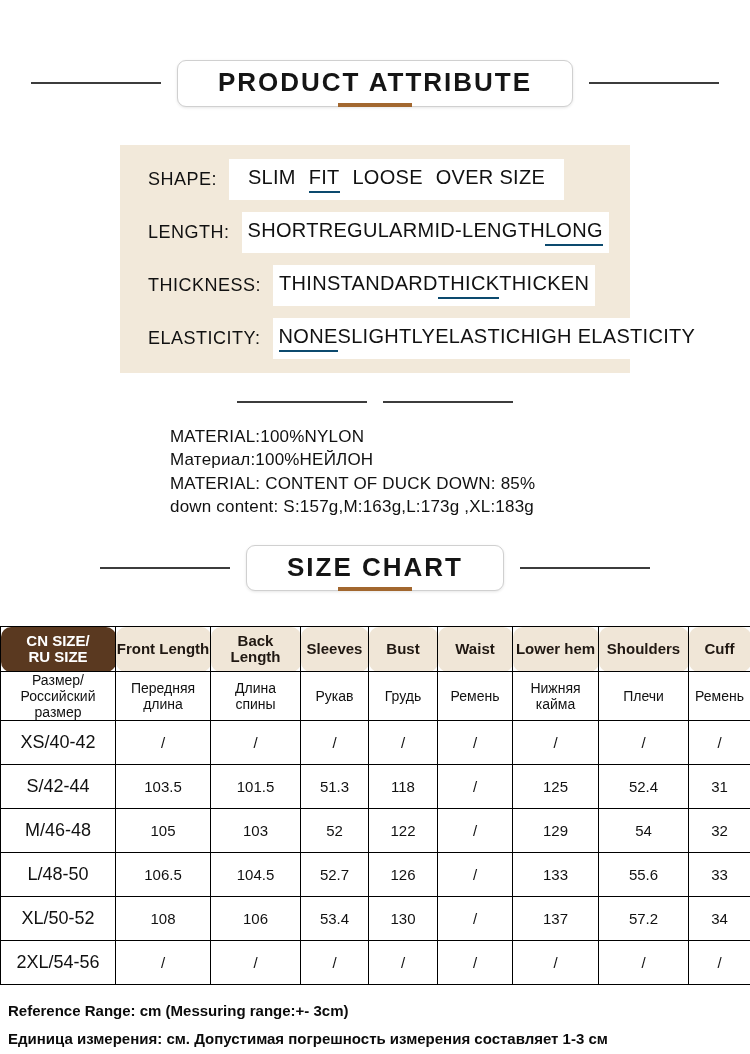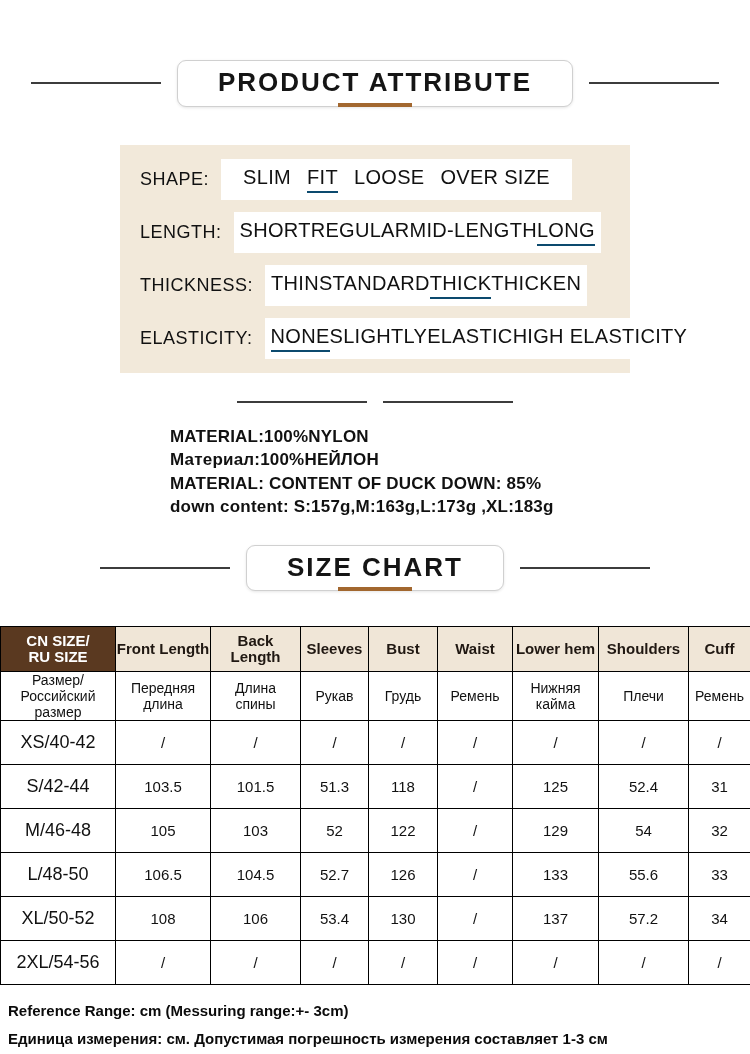--- a/index.html
+++ b/index.html
@@ -15,40 +15,40 @@
   .htitle { font-size:26px; font-weight:600; letter-spacing:2px; color:#151515; line-height:1.1; white-space:nowrap; }
   .hbar { position:absolute; left:50%; transform:translateX(-50%); bottom:-1px;
           width:74px; height:4px; background:#a2672f; }
 
   .hdr-product { margin-top:52px; }
   .hdr-material { margin-top:28px; }
   .hdr-sizechart { margin-top:26px; }
 
   
   .attr-panel { width:510px; margin:38px 0 0 120px; background:#f2e9da;
-                padding:14px 8px; display:flex; flex-direction:column; gap:12px; }
+                padding:14px 16px; display:flex; flex-direction:column; gap:12px; }
   .attr-row { display:flex; align-items:center; padding-left:12px; padding-right:50px; }
   .attr-label { font-size:18px; font-weight:500; letter-spacing:0.5px; white-space:nowrap;
                 margin-right:12px; color:#111; }
   .attr-options { flex:1; background:#ffffff; display:flex; align-items:center;
                   justify-content:space-evenly; padding:7px 6px; min-height:32px; }
   .attr-option { font-size:20px; font-weight:500; letter-spacing:0.3px; color:#111;
                  padding-bottom:2px; border-bottom:2px solid transparent; white-space:nowrap; }
   .attr-option.selected { border-bottom:2px solid #0c4a6e;text-align:center; }
 
   
-  .material-lines { margin:22px 0 0 170px;font-weight:bold; }
+  .material-lines { margin:22px 0 0 170px; }
   .material-line { font-size:17px; line-height:23.5px; color:#111; letter-spacing:0.2px; }
 
   
   .table-host { margin-top:35px; }
   table.size-table { border-collapse:collapse; width:750px; table-layout:fixed; }
   table.size-table th, table.size-table td { border:1px solid #000; text-align:center;
       vertical-align:middle; overflow:hidden; }
-  tr.hdr-en th { height:45px; font-weight:700; font-size:15px; white-space:pre-line; line-height:1.1; }
+  tr.hdr-en th { height:45px; font-weight:700; font-size:15px; white-space:pre-line; line-height:1.1;border-radius:10px; }
   th.size-col-head { background:#5a3920; color:#ffffff; }
   th.en-head { background:#f0e6d7; color:#201812; }
   tr.hdr-ru th { height:46px; background:#fff; font-weight:400; font-size:14px;
                  white-space:pre-line; line-height:1.15; color:#111; }
   th.ru-size-head { font-size:13px; }
   tr.data-row { height:44px; }
   td.size-cell { font-size:18px; color:#111; }
   td.val-cell { font-size:15px; color:#111; }
 
   

